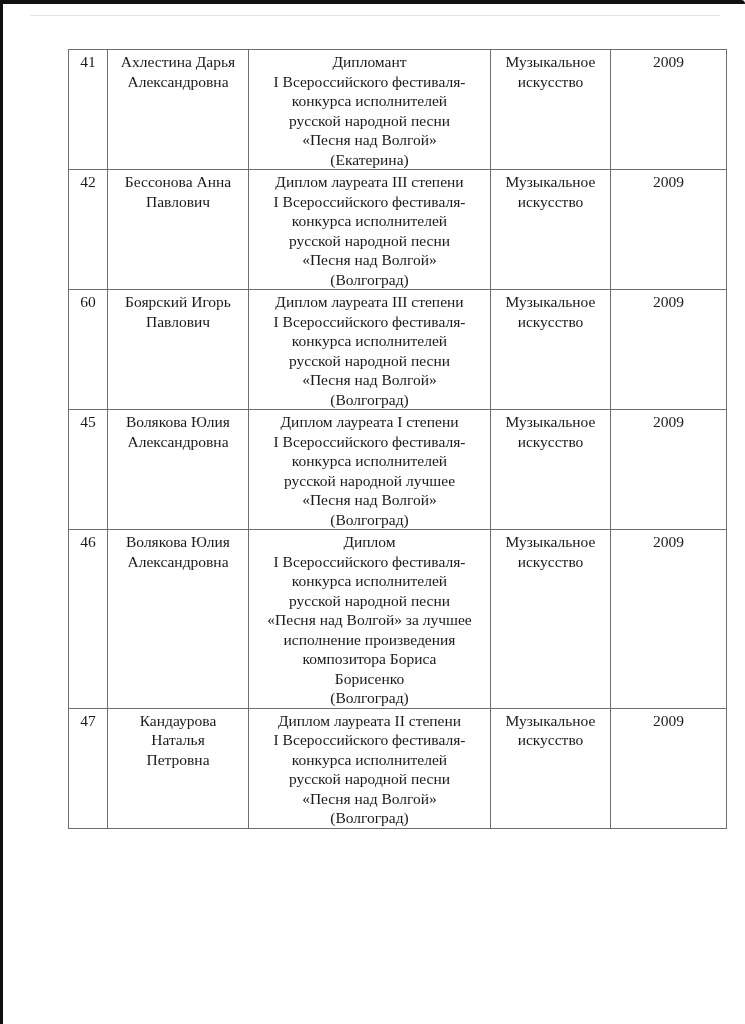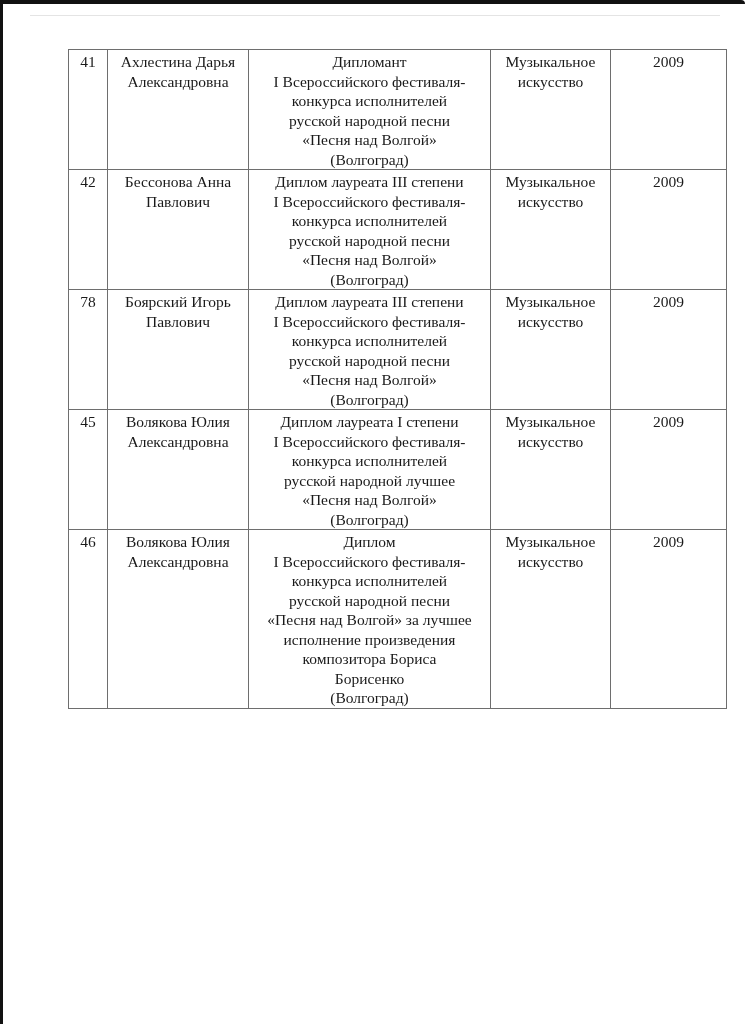--- a/index.html
+++ b/index.html
@@ -60,41 +60,41 @@
   <tbody id="rows">
     <tr style="height: 118px;">
       <td>41</td>
       <td>Ахлестина Дарья
 Александровна</td>
       <td>Дипломант
 I Всероссийского фестиваля-
 конкурса исполнителей
 русской народной песни
 «Песня над Волгой»
-(Волгоград)</td>
+(Екатерина)</td>
       <td>Музыкальное
 искусство</td>
       <td>2009</td>
     </tr>
     <tr style="height: 118px;">
       <td>42</td>
       <td>Бессонова Анна
 Павлович</td>
       <td>Диплом лауреата III степени
 I Всероссийского фестиваля-
 конкурса исполнителей
 русской народной песни
 «Песня над Волгой»
 (Волгоград)</td>
       <td>Музыкальное
 искусство</td>
       <td>2009</td>
     </tr>
     <tr style="height: 118px;">
-      <td>78</td>
+      <td>60</td>
       <td>Боярский Игорь
 Павлович</td>
       <td>Диплом лауреата III степени
 I Всероссийского фестиваля-
 конкурса исполнителей
 русской народной песни
 «Песня над Волгой»
 (Волгоград)</td>
       <td>Музыкальное
 искусство</td>
@@ -124,14 +124,29 @@
 русской народной песни
 «Песня над Волгой» за лучшее
 исполнение произведения
 композитора Бориса
 Борисенко
 (Волгоград)</td>
       <td>Музыкальное
 искусство</td>
       <td>2009</td>
     </tr>
+    <tr style="height: 119px;">
+      <td>47</td>
+      <td>Кандаурова
+Наталья
+Петровна</td>
+      <td>Диплом лауреата II степени
+I Всероссийского фестиваля-
+конкурса исполнителей
+русской народной песни
+«Песня над Волгой»
+(Волгоград)</td>
+      <td>Музыкальное
+искусство</td>
+      <td>2009</td>
+    </tr>
   </tbody>
 </table>
 
 </body></html>

